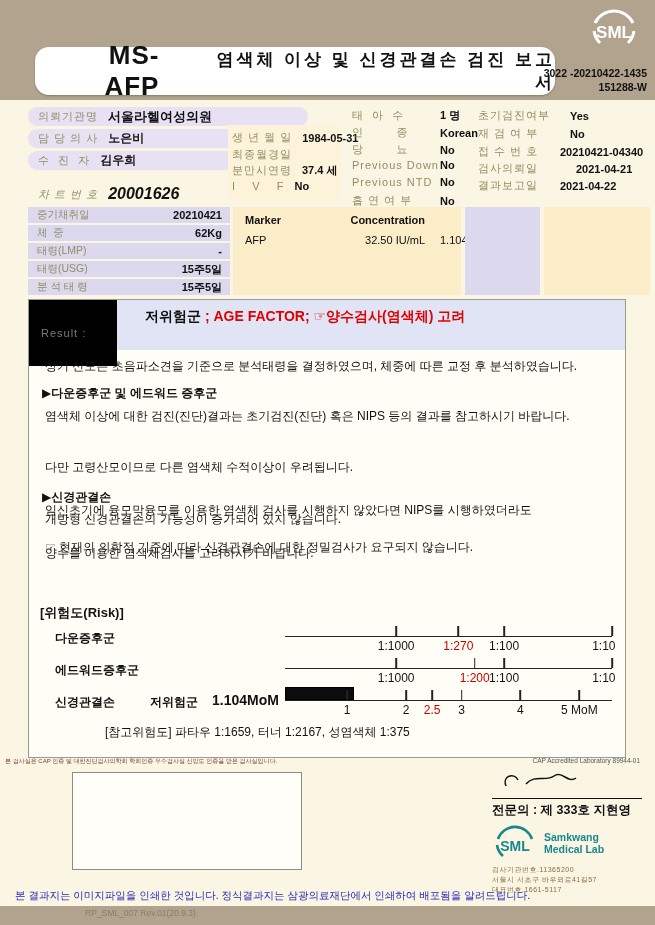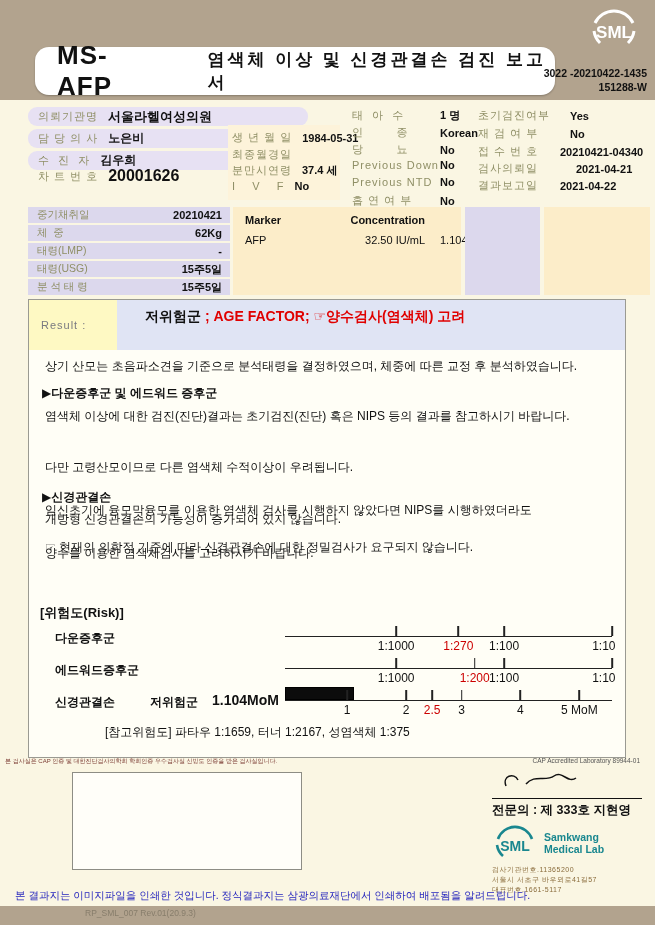--- a/index.html
+++ b/index.html
@@ -6,21 +6,21 @@
   body { font-family:"Liberation Sans","DejaVu Sans",sans-serif; background:#6b6b6b; }
   #page { position:relative; width:655px; height:925px; margin:0 auto; background:#faf6e3; overflow:hidden; }
   .abs { position:absolute; }
 
   
   .band-top { left:0; top:0; width:655px; height:100px; background:#b2a38e; }
   .band-bottom { left:0; top:906px; width:655px; height:19px; background:#b2a38e; }
 
   
   .header-card { left:35px; top:47px; width:520px; height:48px; background:#fff; border-radius:14px;
-                 box-shadow:0 1px 2px rgba(0,0,0,.25); display:flex; align-items:center; }
+                 box-shadow:0 1px 2px rgba(0,0,0,.25); display:flex; align-items:center;text-align:right; }
   .test-name { font-size:26px; font-weight:bold; color:#111; padding-left:22px; letter-spacing:1px; }
   .report-title { font-size:17px; font-weight:bold; color:#111; letter-spacing:3px; margin-left:48px; }
   .doc-no { right:8px; top:66px; width:130px; text-align:right; font-size:10.5px; font-weight:bold; color:#111; line-height:14px; }
 
   
   .pill { background:#e7e1f3; border-radius:9px; height:19px; display:flex; align-items:center; padding-left:10px; }
   .lbl { color:#8f8f66; font-size:11px; letter-spacing:1px; white-space:pre; }
   .val { color:#111; font-size:12px; font-weight:bold; margin-left:10px; white-space:pre; }
   .field-row { display:flex; align-items:center; }
   .panel-peach-soft { background:#fdf3da; }
@@ -33,21 +33,21 @@
   .marker-panel { background:#fcedc9; }
   .marker-grid { display:grid; grid-template-columns:62px 118px 70px; column-gap:0; padding:7px 0 0 12px; }
   .marker-grid .h { font-size:11px; font-weight:bold; color:#111; padding-bottom:8px; }
   .marker-grid .c { font-size:11px; color:#111; }
   .t-right { text-align:right; }
   .deco-lav { background:#dcd8ed; }
   .deco-pch { background:#fcedc9; }
 
   
   .outer-box { left:28px; top:299px; width:598px; height:459px; background:#fffef6; border:1px solid #9a9a92; }
-  .result-left { left:29px; top:300px; width:88px; height:50px; background:#fef9c3; color:#7a7a80; font-size:11px;
+  .result-left { left:29px; top:300px; width:88px; height:66px; background:#000000; color:#7a7a80; font-size:11px;
                  display:flex; align-items:center; padding-left:12px; letter-spacing:1px; }
   .result-main { left:117px; top:300px; width:508px; height:50px; background:#e0e4f4; padding:7px 0 0 28px; }
   .result-text { font-size:14px; font-weight:bold; color:#111; }
   .result-red { color:#e00000; }
   .body-text { font-size:12px; color:#111; white-space:pre; }
   .sec-title { font-weight:bold; }
   .line-block span { display:block; line-height:15px; }
 
   
   .risk-title { font-size:13px; font-weight:bold; color:#111; }
@@ -108,21 +108,21 @@
     <span class="val" style="font-size:13px;">서울라헬여성의원</span>
   </div>
   <div class="abs pill" style="left:28px; top:129px; width:210px;">
     <span class="lbl">담 당 의 사</span>
     <span class="val">노은비</span>
   </div>
   <div class="abs pill" style="left:28px; top:151px; width:210px;">
     <span class="lbl">수  진  자</span>
     <span class="val">김우희</span>
   </div>
-  <div class="abs field-row" style="left:38px; top:167px;">
+  <div class="abs field-row" style="left:38px; top:185px;font-style:italic;">
     <span class="lbl">차 트 번 호</span>
     <span class="val" style="font-size:16px;">20001626</span>
   </div>
 
   <div class="abs panel-peach-soft" style="left:228px; top:125px; width:112px; height:75px;"></div>
   <div class="abs field-row" style="left:232px; top:130px;">
     <span class="lbl">생 년 월 일</span>
     <span class="val" style="font-size:11px;">1984-05-31</span>
   </div>
   <div class="abs field-row" style="left:232px; top:147px;">

